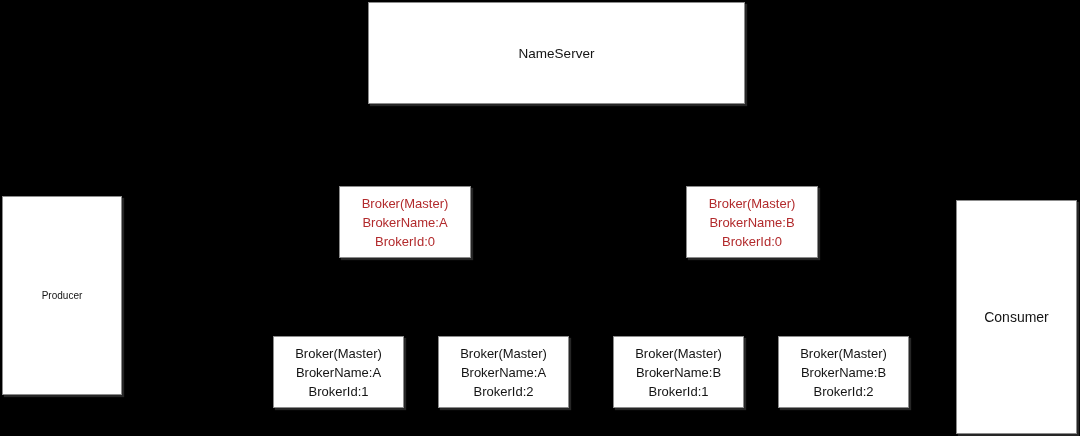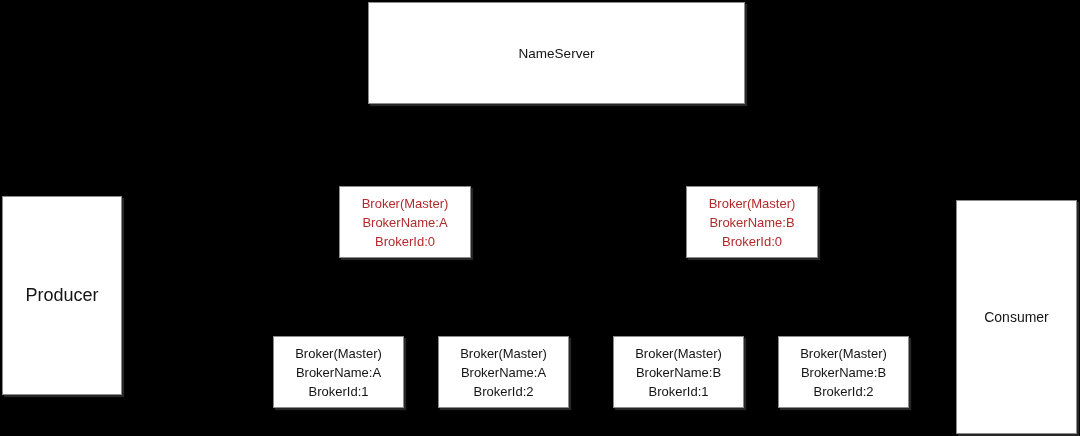--- a/index.html
+++ b/index.html
@@ -34,21 +34,21 @@
   .broker {
     flex-direction: column;
     line-height: 19px;
     margin-left: 36px;
   }
   .broker.red {
     color: var(--accent-red, #b22a2c);
   }
   
   .nameserver { left: 352px; top: 2px;   width: 377px; height: 102px; font-size: 13.5px; margin-left: 16px; }
-  .producer   { left: 2px;   top: 196px; width: 120px; height: 199px; font-size: 18px; }
+  .producer   { left: 2px;   top: 196px; width: 120px; height: 199px; font-size: 10px; }
   .consumer   { left: 956px; top: 200px; width: 121px; height: 234px; font-size: 14px; }
   .broker-a-master { left: 303px; top: 186px; width: 132px; height: 72px; }
   .broker-b-master { left: 650px; top: 186px; width: 132px; height: 72px; }
   .broker-a1  { left: 237px; top: 336px; width: 131px; height: 72px; }
   .broker-a2  { left: 402px; top: 336px; width: 131px; height: 72px; }
   .broker-b1  { left: 577px; top: 336px; width: 131px; height: 72px; }
   .broker-b2  { left: 742px; top: 336px; width: 131px; height: 72px; }
 </style>
 </head>
 <body>

